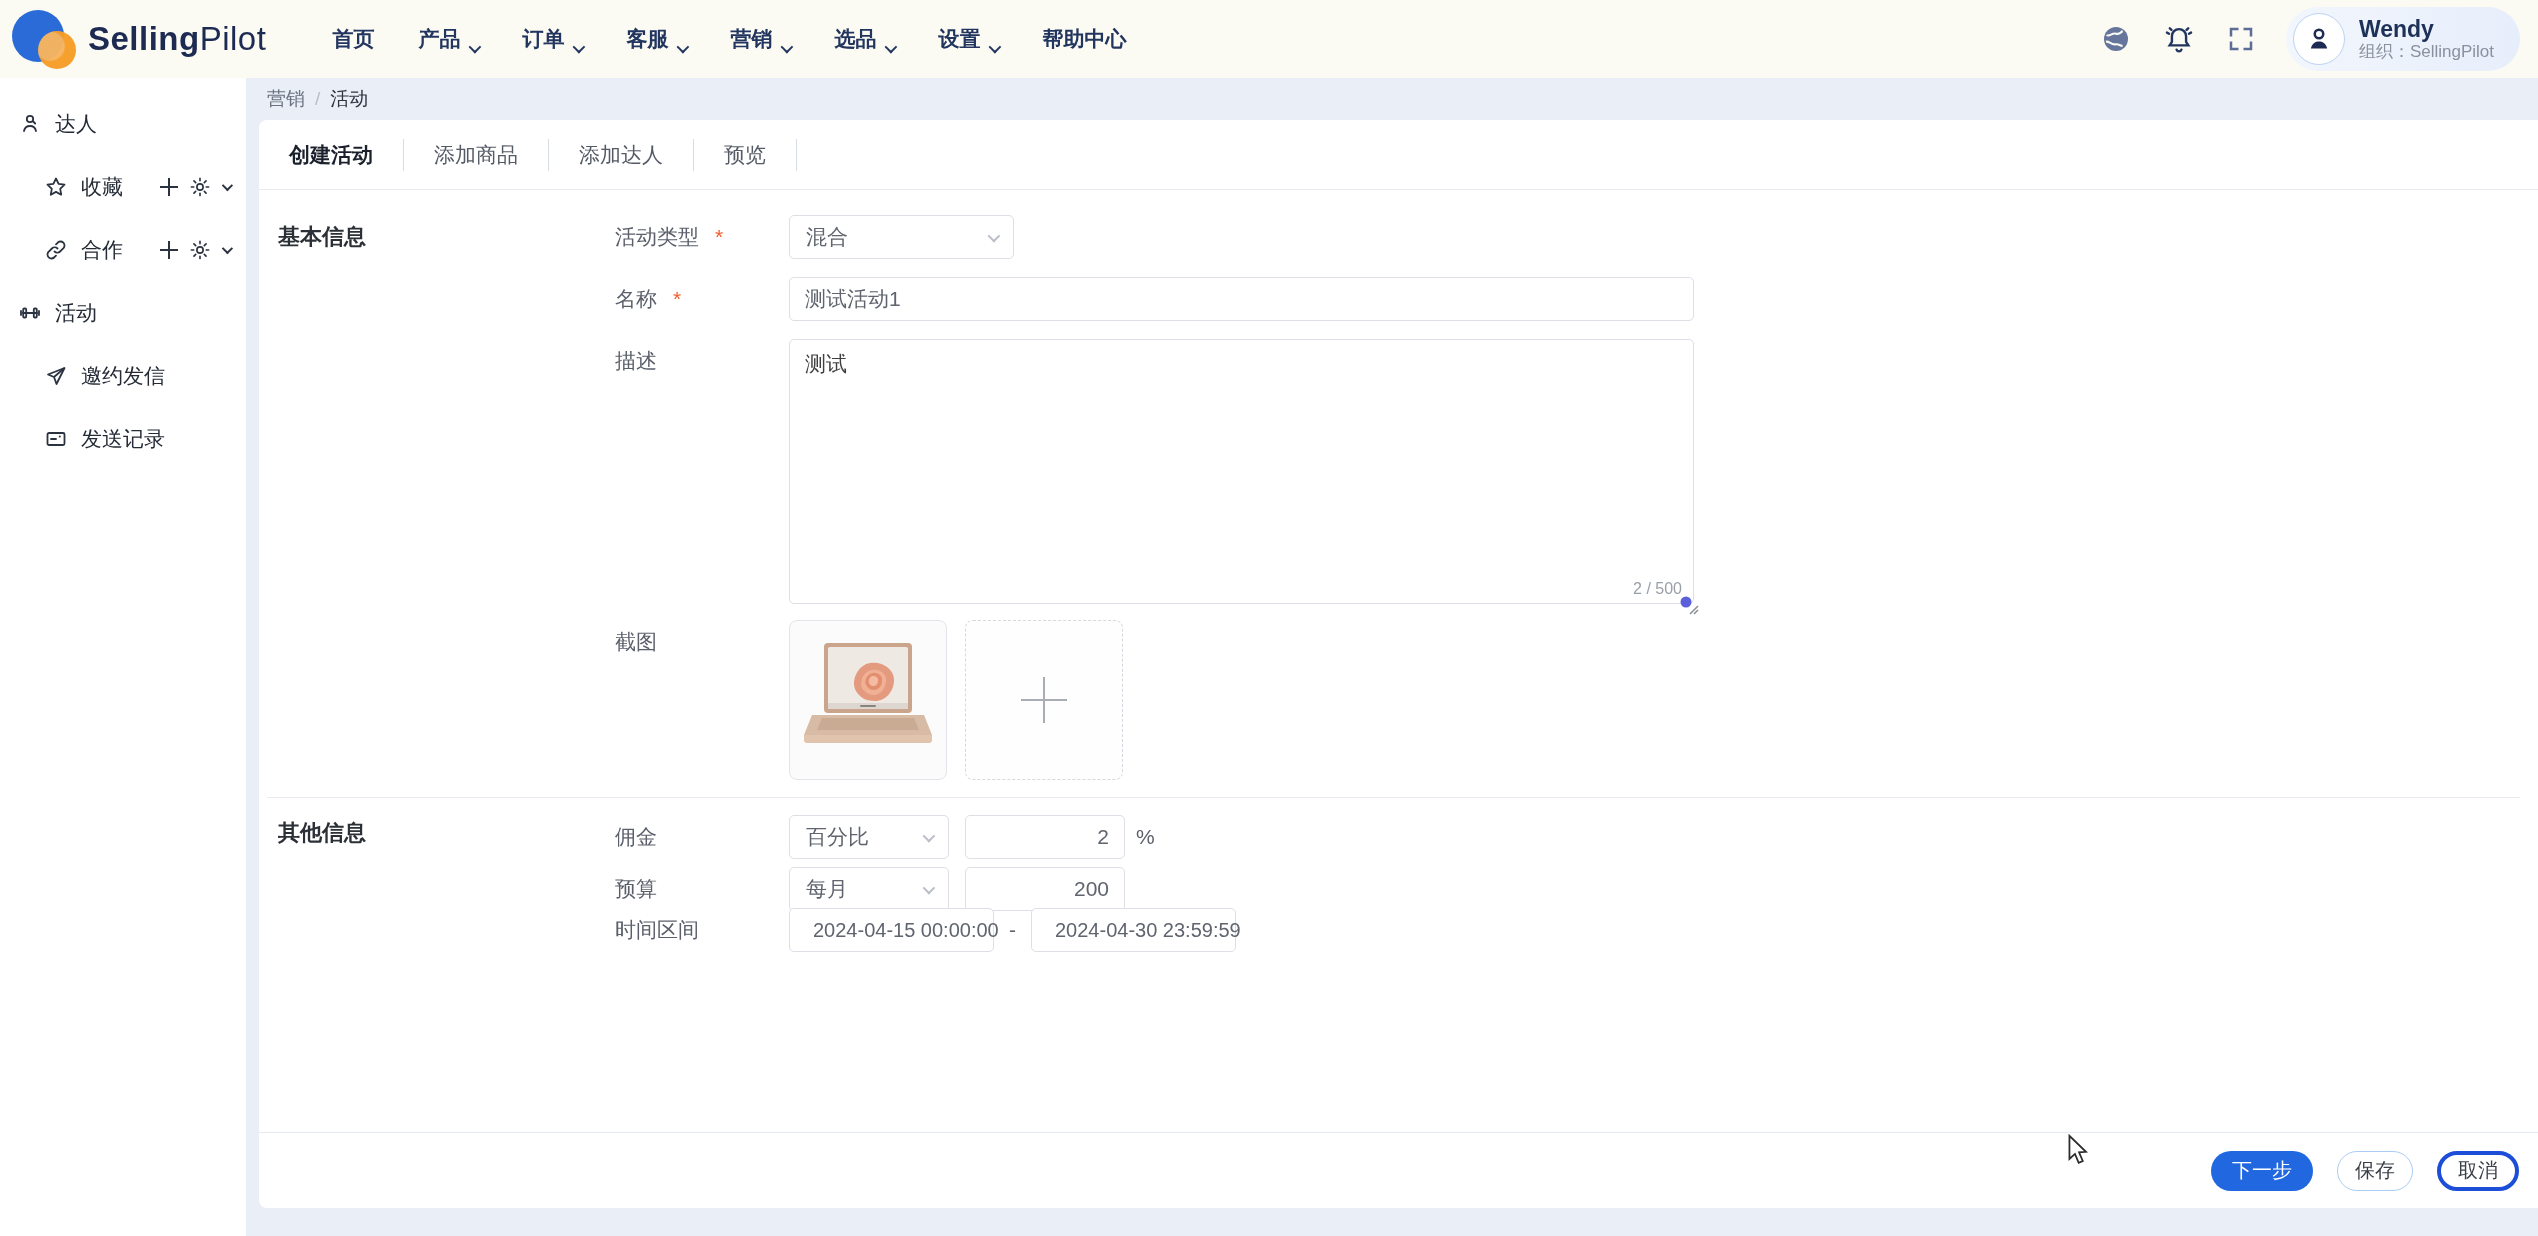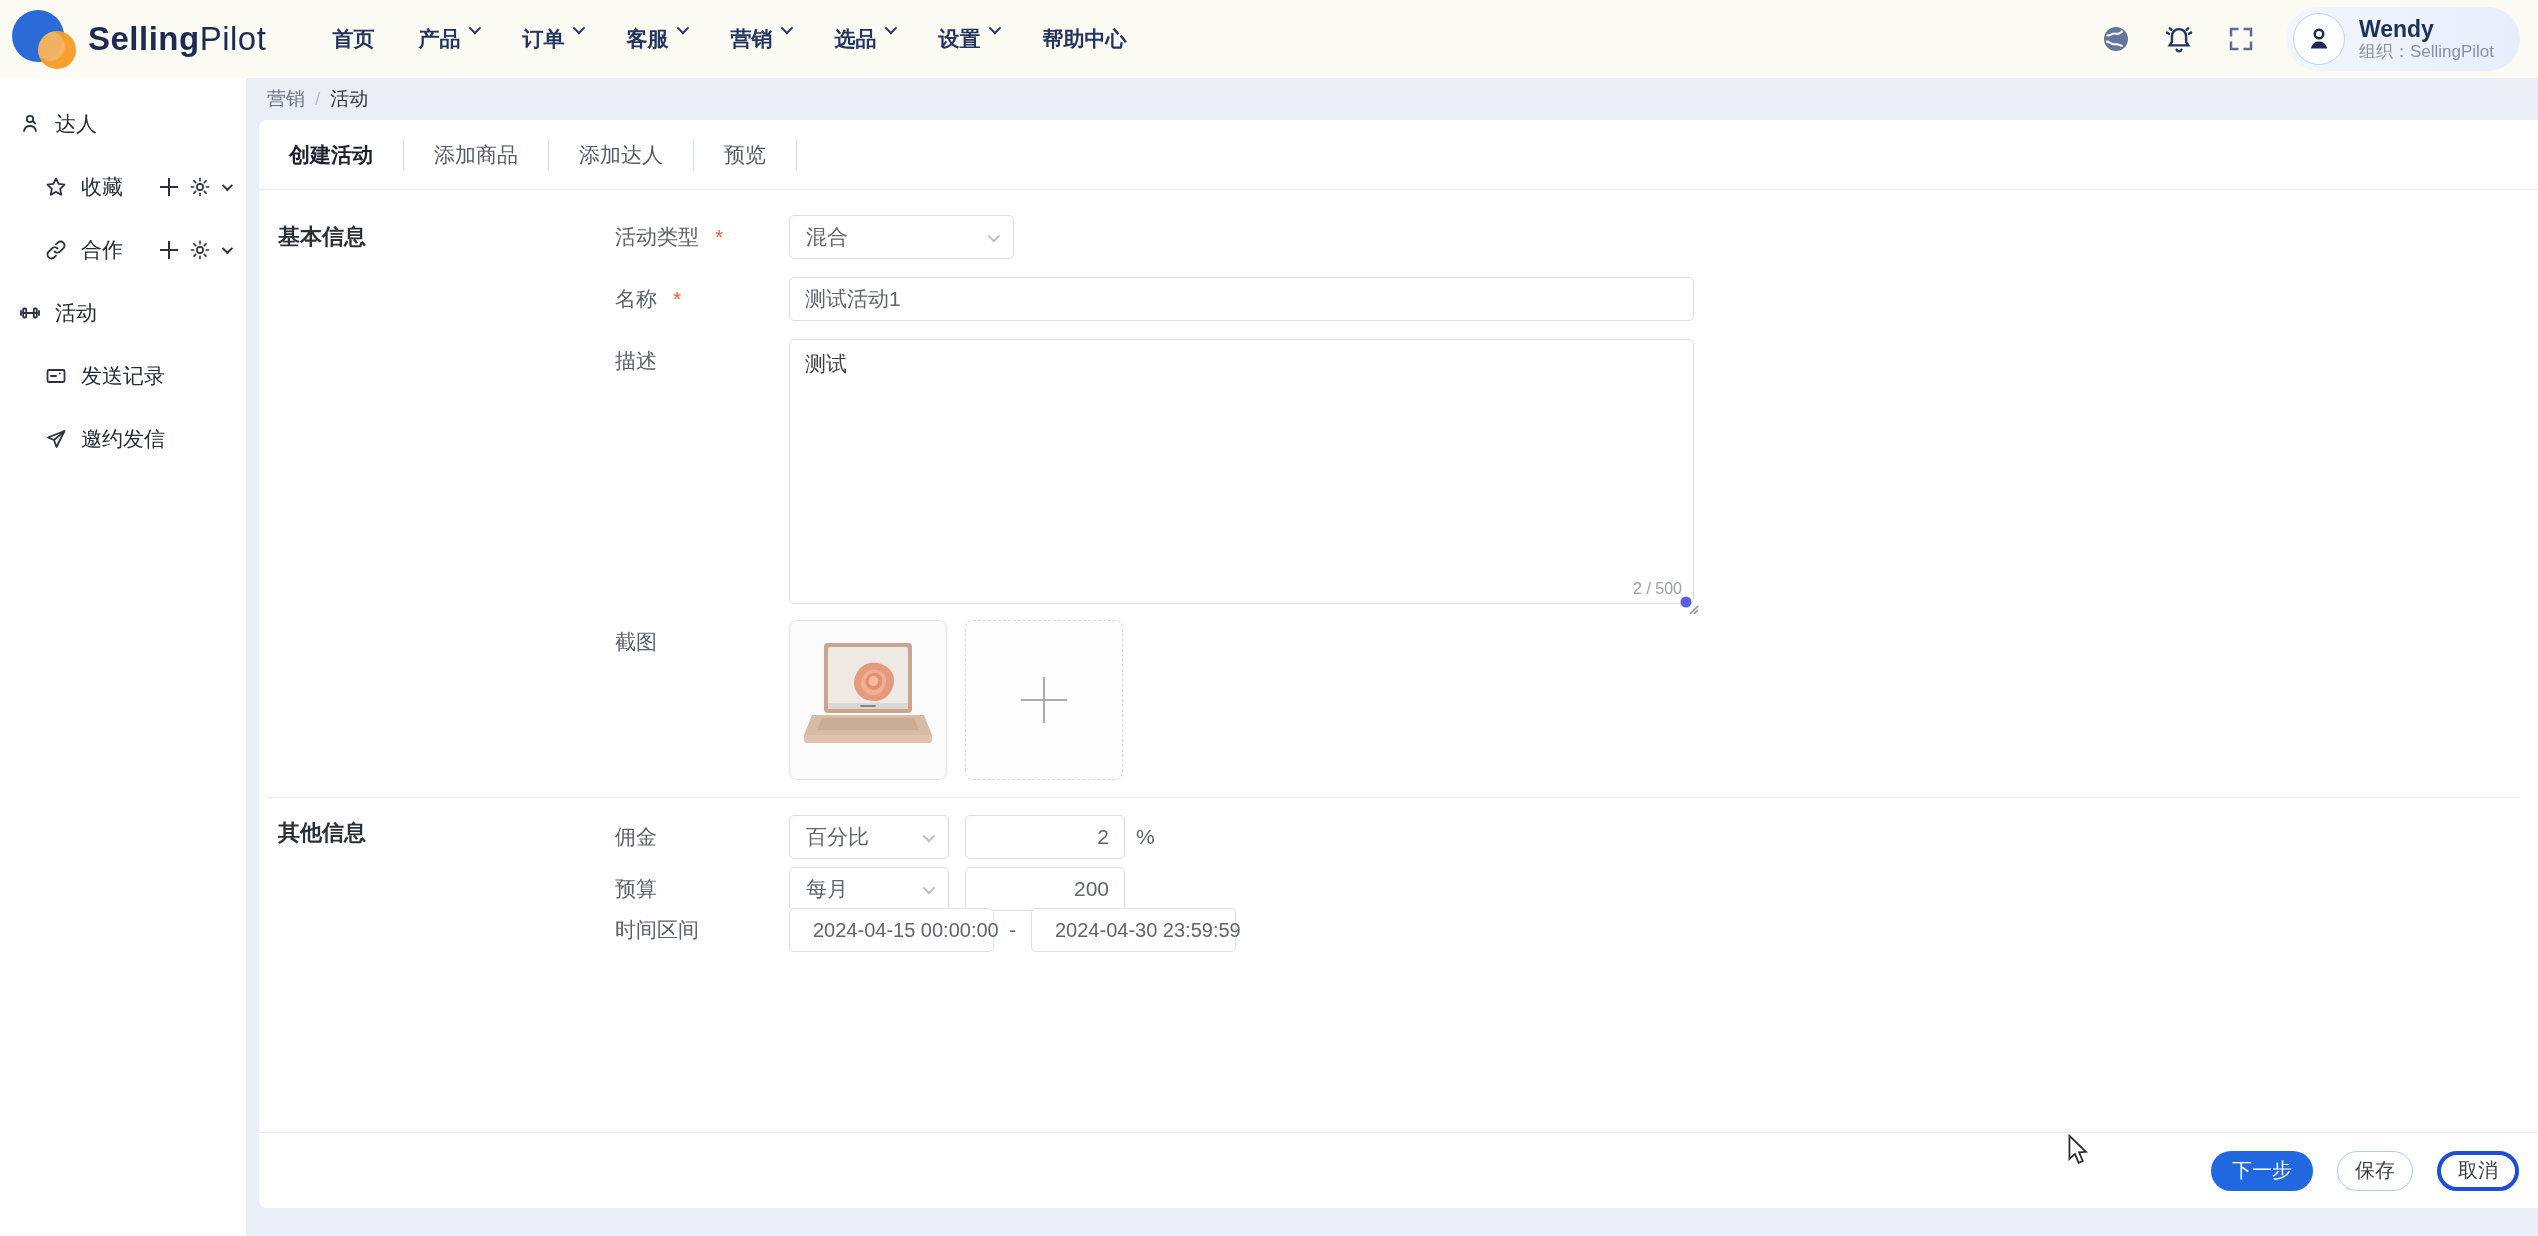--- a/index.html
+++ b/index.html
@@ -32,21 +32,21 @@
     border-radius:50%;
     background:radial-gradient(circle at 32% 40%, #f6b45f 0 40%, #f69d27 45%);
     opacity:.97;
   }
   .brand { font-size:33px; color:#1d2a52; letter-spacing:.5px; }
   .brand .bold { font-weight:800; }
   .brand .light { font-weight:400; }
 
   .nav-menu { display:flex; align-items:center; gap:44px; margin-left:66px; }
   .nav-item {
-    display:flex; align-items:flex-start; gap:9px;
+    display:flex; align-items:flex-end; gap:9px;
     font-size:21px; font-weight:600; color:#22355f; cursor:pointer; white-space:nowrap;
   }
   .caret {
     display:inline-block; width:9px; height:9px;
     border-right:2px solid currentColor; border-bottom:2px solid currentColor;
     transform:rotate(45deg) translateY(-2px);
   }
   .nav-right { margin-left:auto; display:flex; align-items:center; gap:30px; }
   .hdr-icon { cursor:pointer; }
 
@@ -339,37 +339,37 @@
         <rect x="15.8" y="7.5" width="3" height="9" rx="1"></rect>
         <path d="M3 10v4 M21 10v4"></path>
       </svg>
     </span>
     <span>活动</span>
   </div>
 
 
   <div class="side-item nested">
     <span class="s-icon">
+      <svg width="24" height="24" viewBox="0 0 24 24" fill="none" stroke="currentColor" stroke-width="1.8" stroke-linejoin="round">
+        <path d="M20.5 4 4 10.5l6 2.5 2.5 7z"></path>
+        <path d="M20.5 4 10 13"></path>
+      </svg>
+    </span>
+    <span>邀约发信</span>
+  </div>
+
+  <div class="side-item nested">
+    <span class="s-icon">
       <svg width="24" height="24" viewBox="0 0 24 24" fill="none" stroke="currentColor" stroke-width="1.8" stroke-linecap="round">
         <rect x="3.5" y="6" width="17" height="12" rx="1.5"></rect>
         <path d="M7 12h5"></path>
           <circle cx="15.8" cy="9.5" r="1" fill="currentColor" stroke="none"></circle>
       </svg>
     </span>
     <span>发送记录</span>
-  </div>
-
-  <div class="side-item nested">
-    <span class="s-icon">
-      <svg width="24" height="24" viewBox="0 0 24 24" fill="none" stroke="currentColor" stroke-width="1.8" stroke-linejoin="round">
-        <path d="M20.5 4 4 10.5l6 2.5 2.5 7z"></path>
-        <path d="M20.5 4 10 13"></path>
-      </svg>
-    </span>
-    <span>邀约发信</span>
   </div>
 </aside>
 
 <div class="breadcrumb">
   <span class="bc-parent">营销</span>
   <span class="bc-sep">/</span>
   <span class="bc-current">活动</span>
 </div>
 
 <main class="card">

